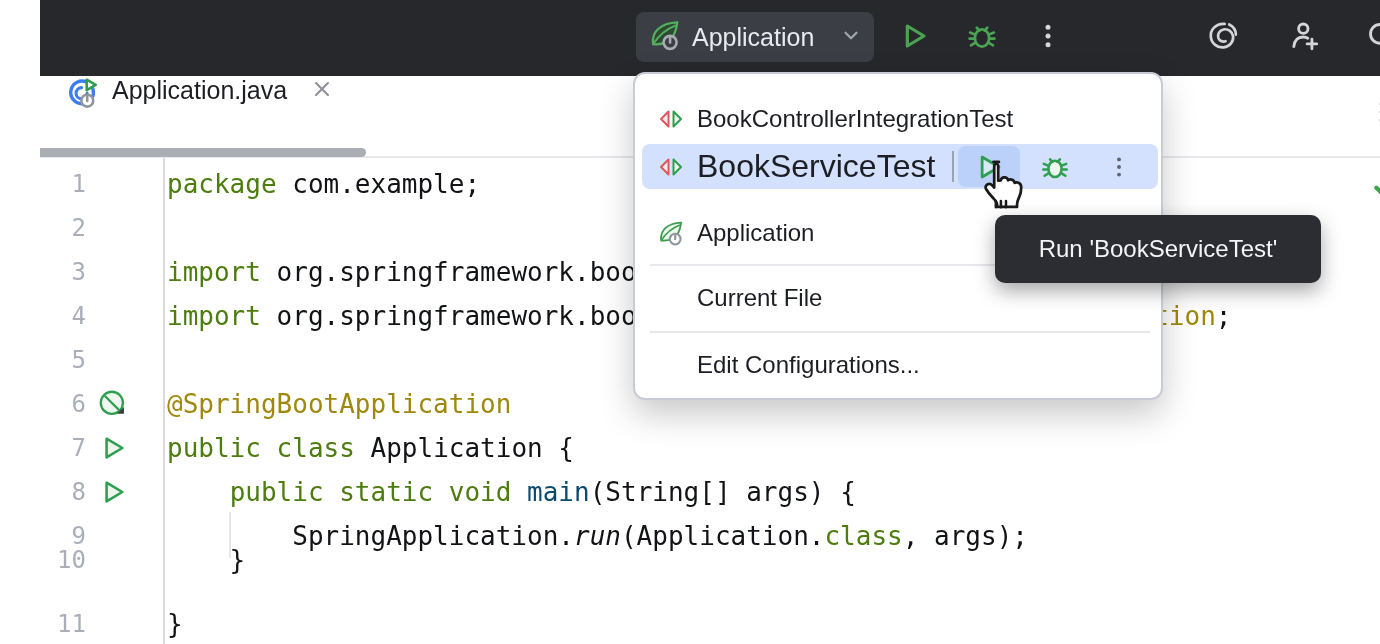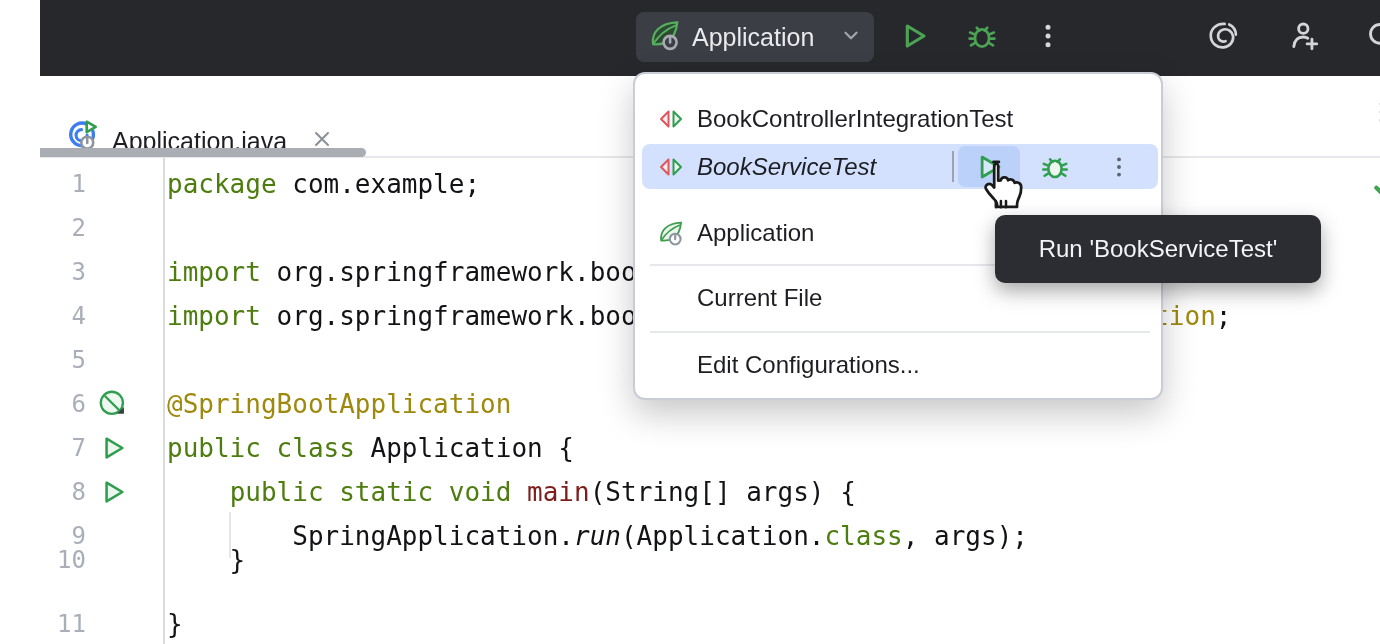--- a/index.html
+++ b/index.html
@@ -12,54 +12,54 @@
   .header { position:absolute; left:0; top:0; width:1380px; height:76px; background:#26282c; }
   .run-chip {
     position:absolute; left:596px; top:12px; height:50px; width:238px;
     background:#3b3e44; border-radius:8px; display:flex; align-items:center;
     padding:0 12px 0 12px; gap:10px; cursor:default;
   }
   .run-chip .chip-label { color:#e8eaed; font-size:25px; flex:1; }
   .hbtn { position:absolute; top:20px; width:36px; height:36px; display:flex; align-items:center; justify-content:center; }
   
   .tabbar { position:absolute; left:0; top:76px; width:1380px; height:82px; background:#ffffff; border-bottom:2px solid #e6e8eb; }
-  .tab { position:absolute; left:20px; top:0; height:80px; display:flex; align-items:flex-end; gap:12px; padding:0 6px; }
+  .tab { position:absolute; left:20px; top:0; height:80px; display:flex; align-items:flex-start; gap:12px; padding:0 6px; }
   .tab-label { color:#1d1f24; font-size:25px; }
   .tab-scroll-thumb { position:absolute; left:0; top:72px; width:326px; height:9px; background:#aaadb4; border-radius:0 5px 5px 0; }
   
   .editor { position:absolute; left:0; top:158px; width:1380px; height:486px; background:#ffffff; }
   .gutter-sep { position:absolute; left:123px; top:0; width:2px; height:486px; background:#d9dbdf; }
   .indent-guide { position:absolute; left:189px; top:354px; width:2px; height:46px; background:#e4e6ea; }
   .code-line { position:absolute; left:0; width:1380px; height:44px; }
   .ln { position:absolute; left:0; top:0; width:46px; text-align:right; color:#a9aeb8;
         font-family:"DejaVu Sans Mono", monospace; font-size:24px; line-height:44px; }
   .src { position:absolute; left:127px; top:0; white-space:pre;
          font-family:"DejaVu Sans Mono", monospace; font-size:26px; line-height:44px; color:#121316; }
   .tk-k { color:#4d7c0f; }
   .tk-a { color:#9e880d; }
-  .tk-m { color:#7f1d1d; }
+  .tk-m { color:#0c4a6e; }
   .tk-i { font-style:italic; color:#121316; }
   .tk-p { color:#121316; }
   .gicon { position:absolute; left:56px; width:34px; height:44px; display:flex; align-items:center; justify-content:center; }
   .inspect-check { position:absolute; left:1330px; top:12px; width:34px; height:34px; }
   
   .menu {
     position:absolute; left:593px; top:72px; width:530px; height:328px; z-index:10;
     background:#ffffff; border:2px solid #c9ccd4; border-radius:12px;
     box-shadow:0 14px 34px rgba(0,0,0,.22);
   }
   .mrow { position:absolute; left:0; width:530px; height:44px; }
   .mrow .micon { position:absolute; left:22px; top:8px; width:28px; height:28px; }
   .mrow .mlabel { position:absolute; left:62px; top:0; line-height:44px; font-size:24px; color:#1c1e23; white-space:nowrap; }
   .mrow-selected {
     position:absolute; left:7px; top:70px; width:516px; height:45px;
     background:#d3e1fe; border-radius:8px;
   }
   .mrow-selected .micon { position:absolute; left:15px; top:9px; width:28px; height:28px; }
-  .mrow-selected .mlabel { position:absolute; left:55px; top:0; line-height:45px; font-size:24px; color:#1c1e23; white-space:nowrap;font-style:italic; }
+  .mrow-selected .mlabel { position:absolute; left:55px; top:0; line-height:45px; font-size:32px; color:#1c1e23; white-space:nowrap; }
   .sel-divider { position:absolute; left:310px; top:7px; width:2px; height:31px; background:#9ba3b3; }
   .sel-run-chip { position:absolute; left:316px; top:2px; width:62px; height:41px; background:#bcd1fa; border-radius:7px;
                   display:flex; align-items:center; justify-content:center; }
   .sel-debug { position:absolute; left:396px; top:6px; width:34px; height:34px; display:flex; align-items:center; justify-content:center; }
   .sel-more { position:absolute; left:462px; top:8px; width:30px; height:30px; display:flex; align-items:center; justify-content:center; }
   .msep { position:absolute; left:15px; width:500px; height:2px; background:#e6e8ec; }
   
   .tooltip {
     position:absolute; left:955px; top:215px; width:326px; height:68px; z-index:20;
     background:#2b2d32; border-radius:10px; box-shadow:0 8px 20px rgba(0,0,0,.35);

